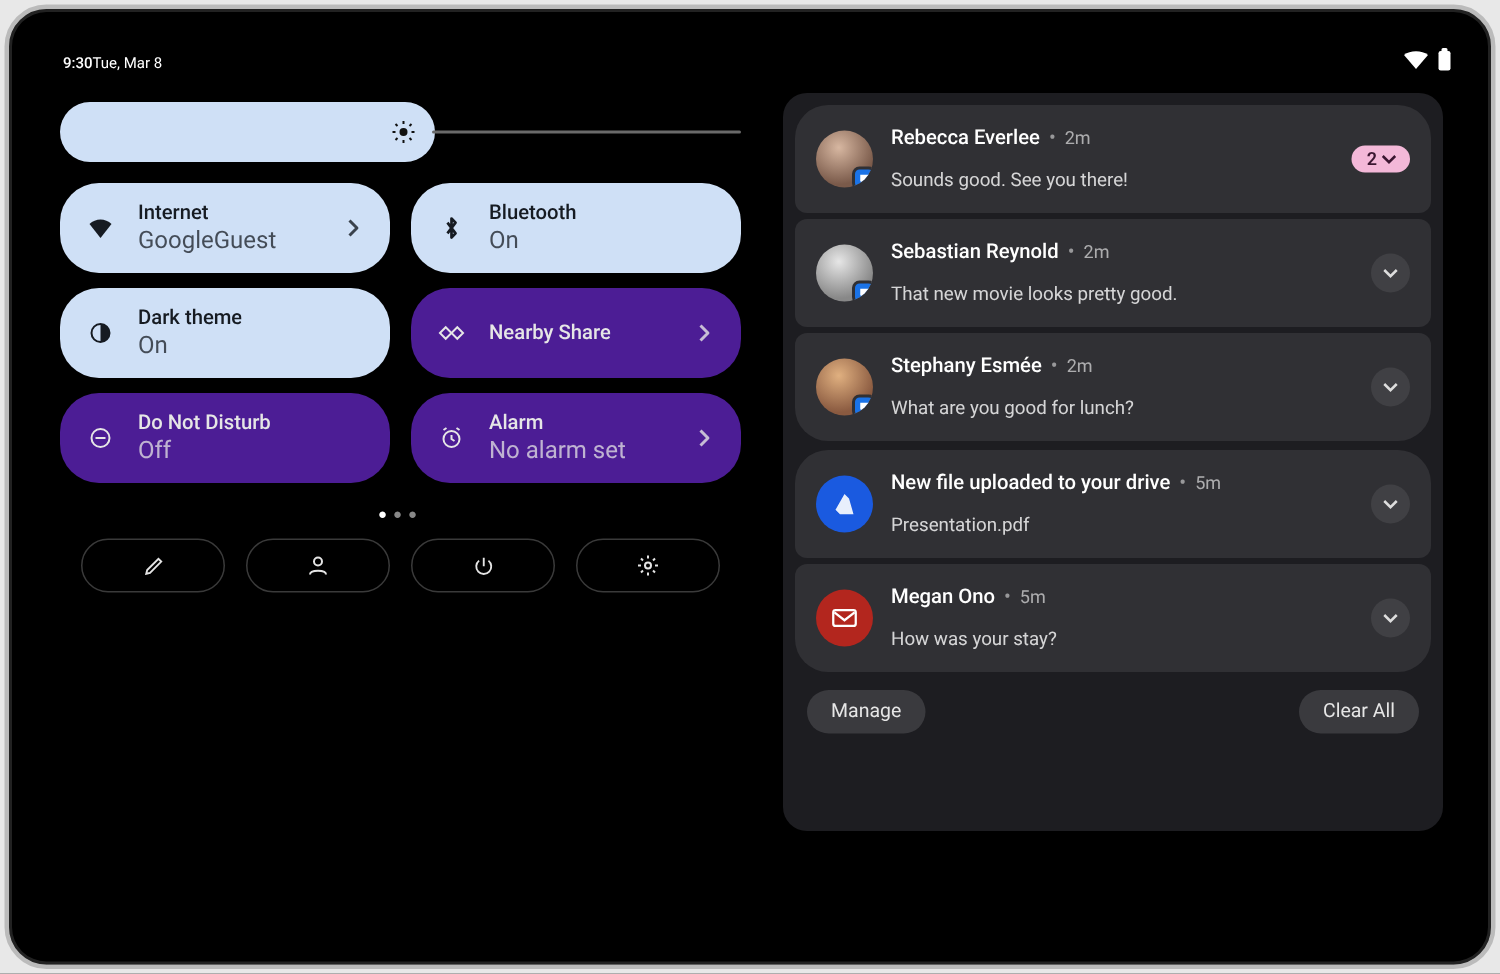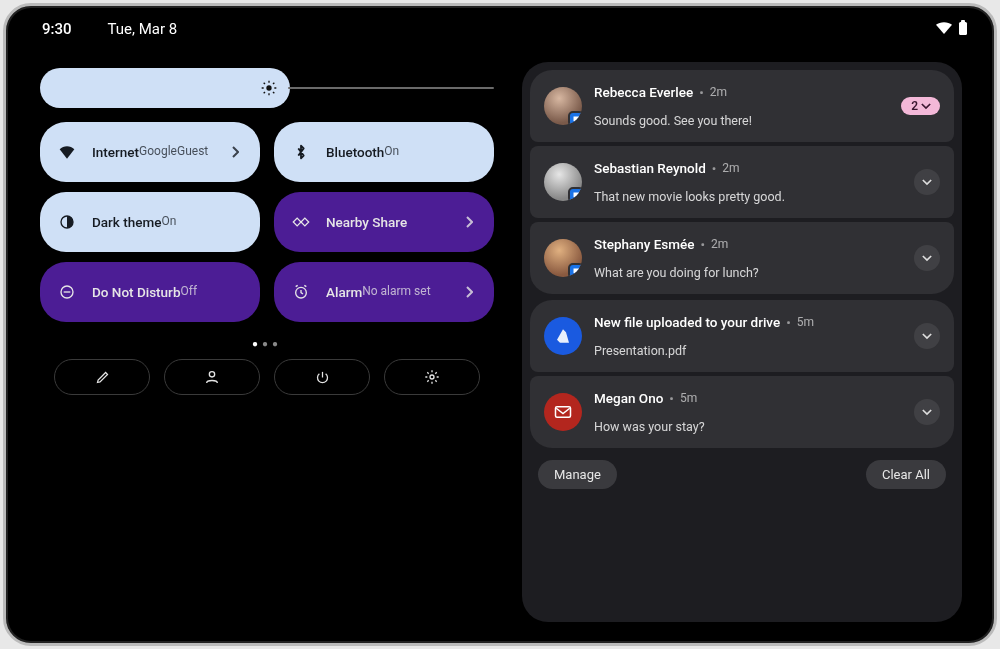--- a/index.html
+++ b/index.html
@@ -7,21 +7,21 @@
   .device {
     position: absolute; inset: 3px;
     background: #000; border-radius: 28px;
     border: 3px solid #bbb;
     box-shadow: inset 0 0 0 2px #222;
     overflow: hidden;
   }
   .screen { position: absolute; inset: 14px; color:#fff; }
 
   
-  .statusbar { display:flex; align-items:flex-start; height:28px; padding:0 12px 0 22px; font-size:15px; font-weight:500;gap:36px; }
+  .statusbar { display:flex; align-items:flex-end; height:28px; padding:0 12px 0 22px; font-size:10px; font-weight:500; }
   .statusbar .date { font-weight:400; }
   .status-right { margin-left:auto; display:flex; gap:6px; align-items:center; }
   .icon-wifi, .icon-batt { display:inline-block; }
 
   
   .content { position:absolute; top:34px; bottom:0; left:0; right:0; display:flex; gap:26px; padding: 8px 18px 0 18px; }
   .pane { flex:1; min-width:0; }
   .pane.right { max-width: 440px; }
 
   
@@ -36,41 +36,41 @@
 
   
   .tiles { display:grid; grid-template-columns: 1fr 1fr; gap:10px 14px; margin: 0 2px; }
   .tile {
     height:60px; border-radius:26px; display:flex; align-items:center;
     padding: 0 16px 0 16px; cursor:pointer; position:relative;
     background:#4c1d95; color:#e6e6e6;
   }
   .tile.active { background:#cfe0f6; color:#161b22; }
   .tile .ticon { width:22px; display:flex; align-items:center; justify-content:center; flex-shrink:0; }
-  .tile .ttext { margin-left:14px; display:flex; flex-direction:row; line-height:1.25; overflow:hidden; }
+  .tile .ttext { margin-left:14px; display:flex; flex-direction:column; line-height:1.25; overflow:hidden; }
   .tile .ttitle { font-size:13.5px; font-weight:500; }
-  .tile .tsub { font-size:12px; opacity:.75; }
+  .tile .tsub { font-size:16px; opacity:.75; }
   .tile .chev { margin-left:auto; width:18px; display:flex; align-items:center; justify-content:center; opacity:.8; }
 
   
   .dots { text-align:center; margin: 16px 0 10px 0; color:#888; font-size:10px; letter-spacing:4px; }
   .dots .cur { color:#fff; }
 
   
   .actions { display:flex; gap:14px; justify-content:center; margin: 6px 0 0 0; }
   .actbtn {
     width:96px; height:36px; border-radius:22px; border:1.5px solid #3a3a3a;
     display:flex; align-items:center; justify-content:center; color:#e4e4e4; cursor:pointer;
     background:#000;
   }
 
   
   .shade {
-    background:#1d1d21; border-radius:26px; padding:8px;
-    display:flex; flex-direction:column; gap:6px; height: 560px;
+    background:#1d1d21; border-radius:16px; padding:8px;
+    display:flex; flex-direction:column; gap:6px; height: 492px;
   }
   .group1 { display:flex; flex-direction:column; gap:4px; }
   .notif {
     background:#303034; border-radius:22px; padding:14px 14px 14px 14px;
     display:flex; align-items:center; gap:12px; position:relative; cursor:pointer;
   }
   .notif.tight-top { border-top-left-radius:8px; border-top-right-radius:8px;gap:12px; }
   .notif.tight-bot { border-bottom-left-radius:8px; border-bottom-right-radius:8px; }
   .notif.mid { border-radius:8px; }
   .avatar {
@@ -341,21 +341,21 @@
                       <path d="M4 4 H20 V16 H10 L6 20 V16 H4 Z"></path>
                     </svg>
                   </span>
                 </div>
                 <div class="ntext">
                   <div class="ntitle">
                     <span>Stephany Esmée</span>
                     <span class="sep">•</span>
                     <span class="time">2m</span>
                   </div>
-                  <div class="nbody">What are you doing for lunch?</div>
+                  <div class="nbody">What are you good for lunch?</div>
                 </div>
                 <span class="expand">
                   <svg width="10" height="7" viewBox="0 0 12 8" fill="none" stroke="#ddd" stroke-width="2">
                     <path d="M1 1 L6 6 L11 1"></path>
                   </svg>
                 </span>
               </div>
             </div>
           <div class="group1" id="group-other">
               <div class="notif tight-bot">

